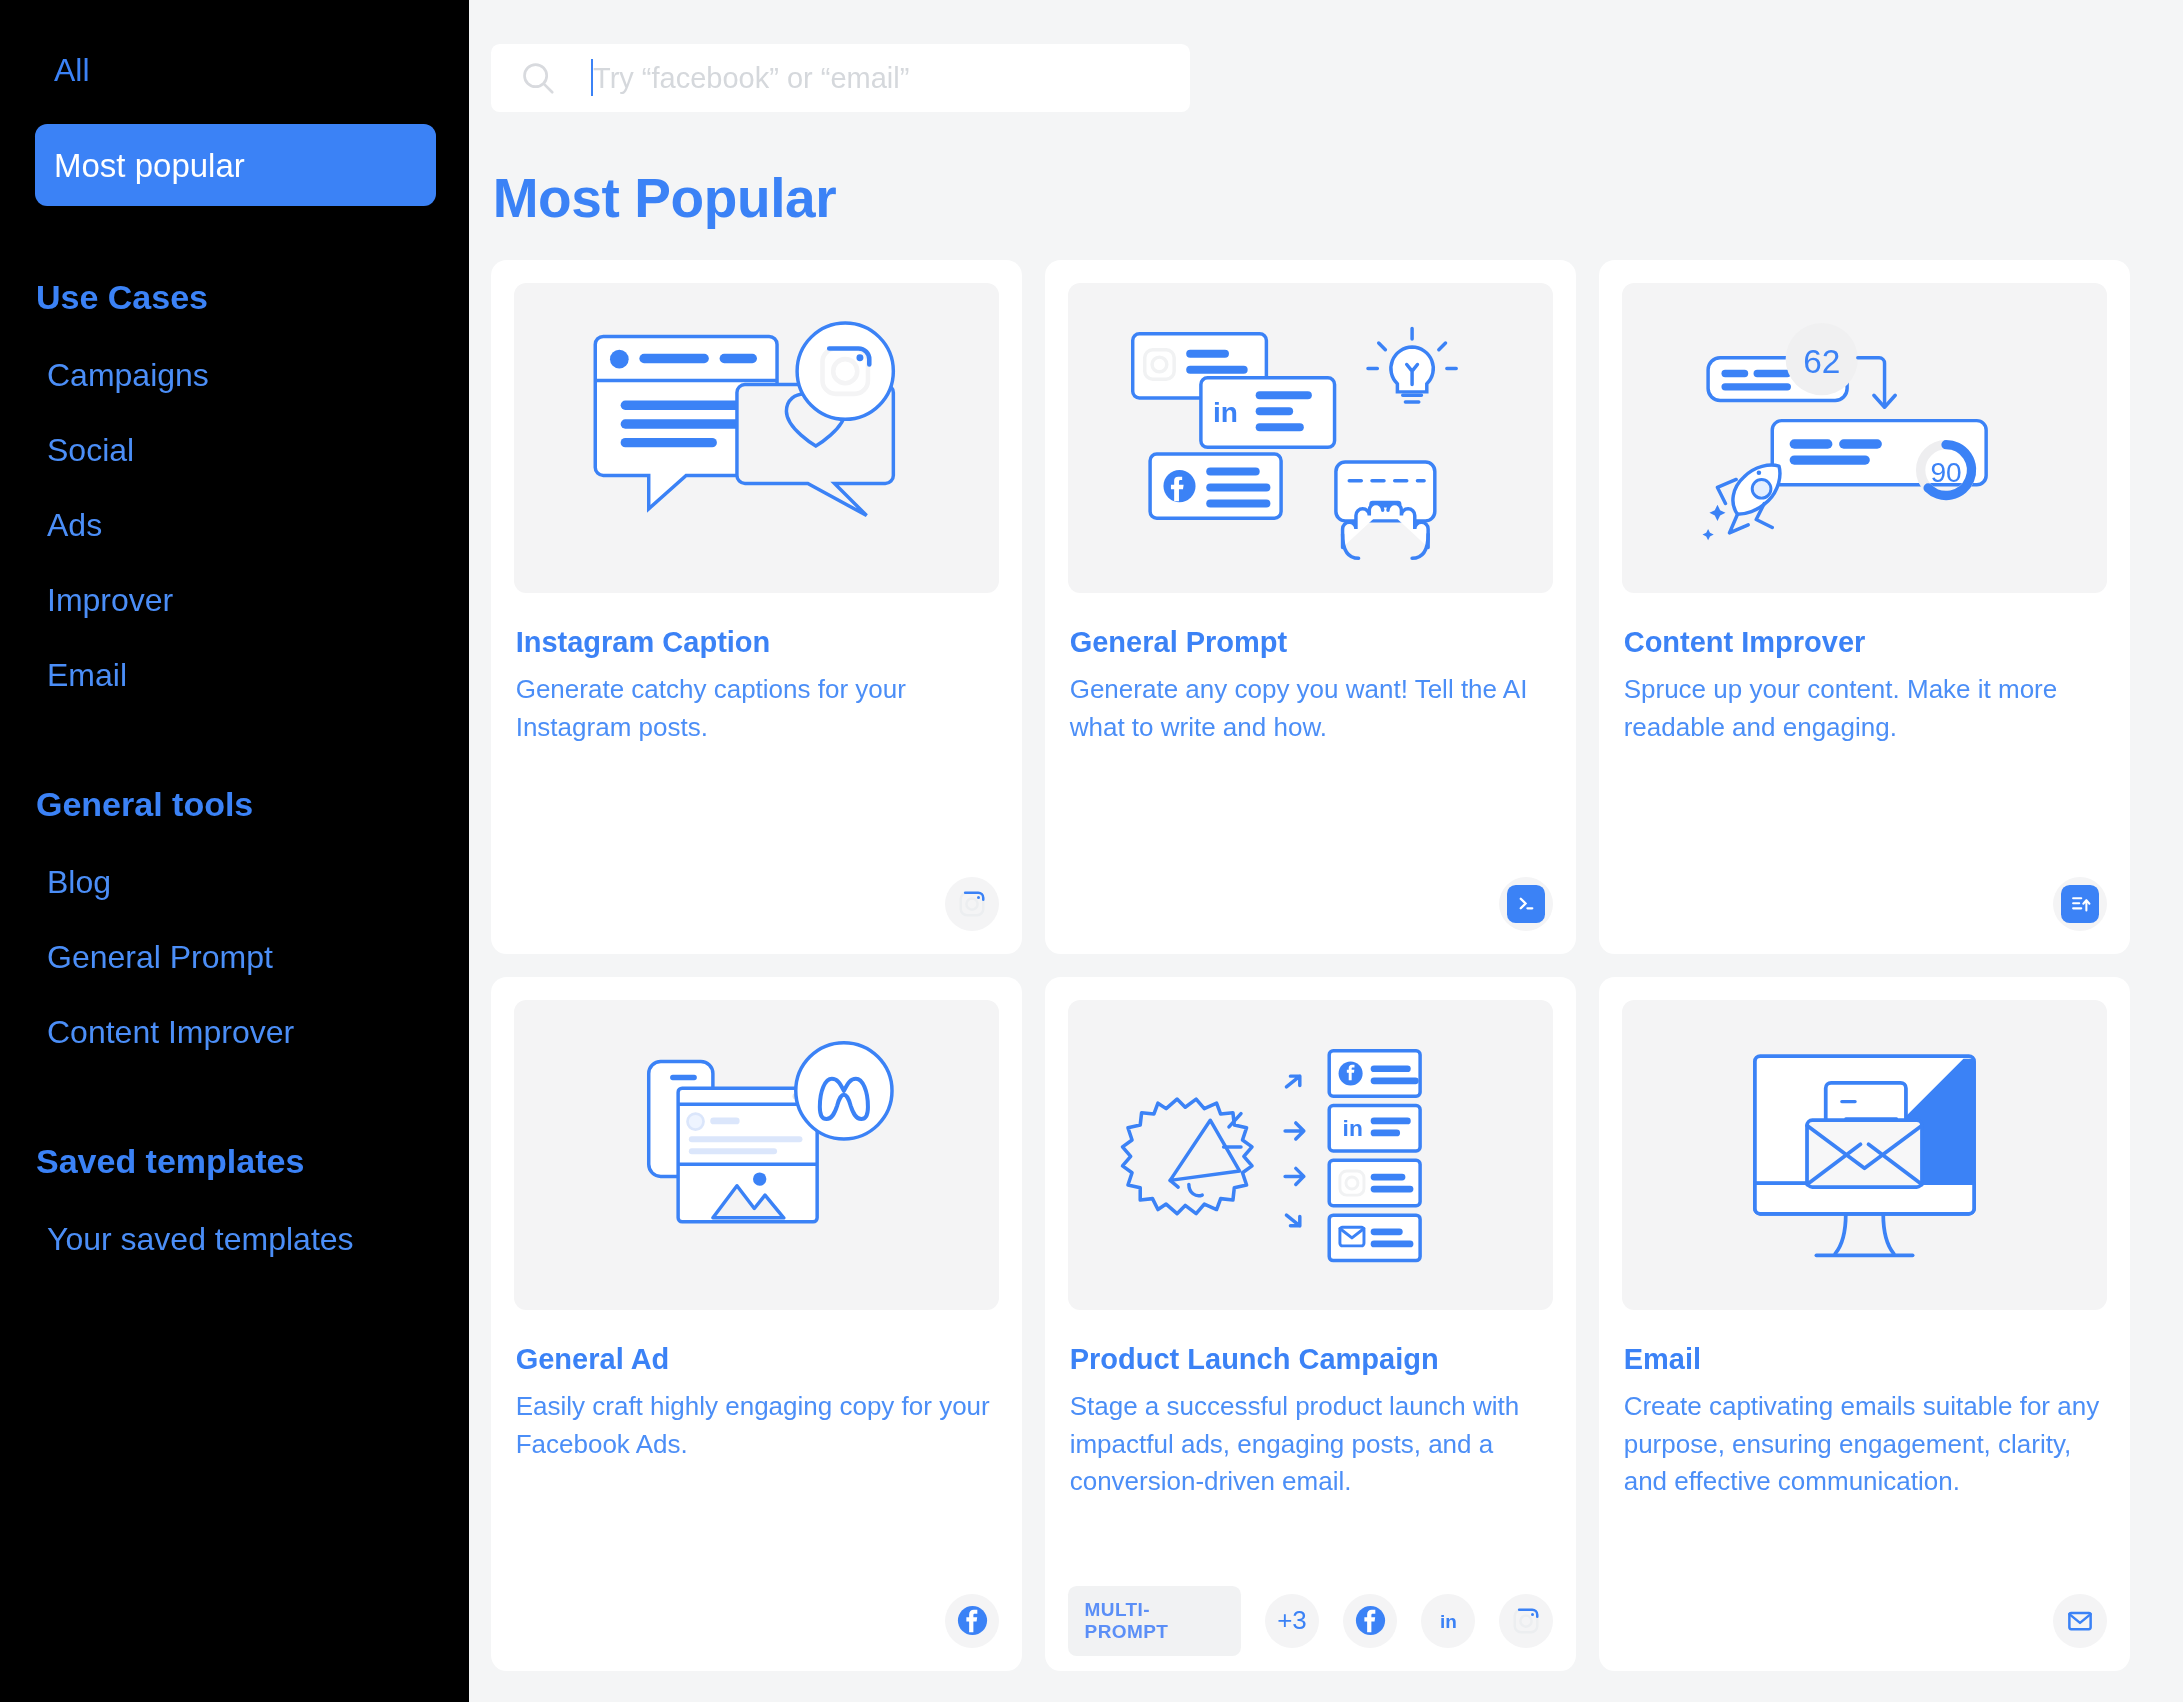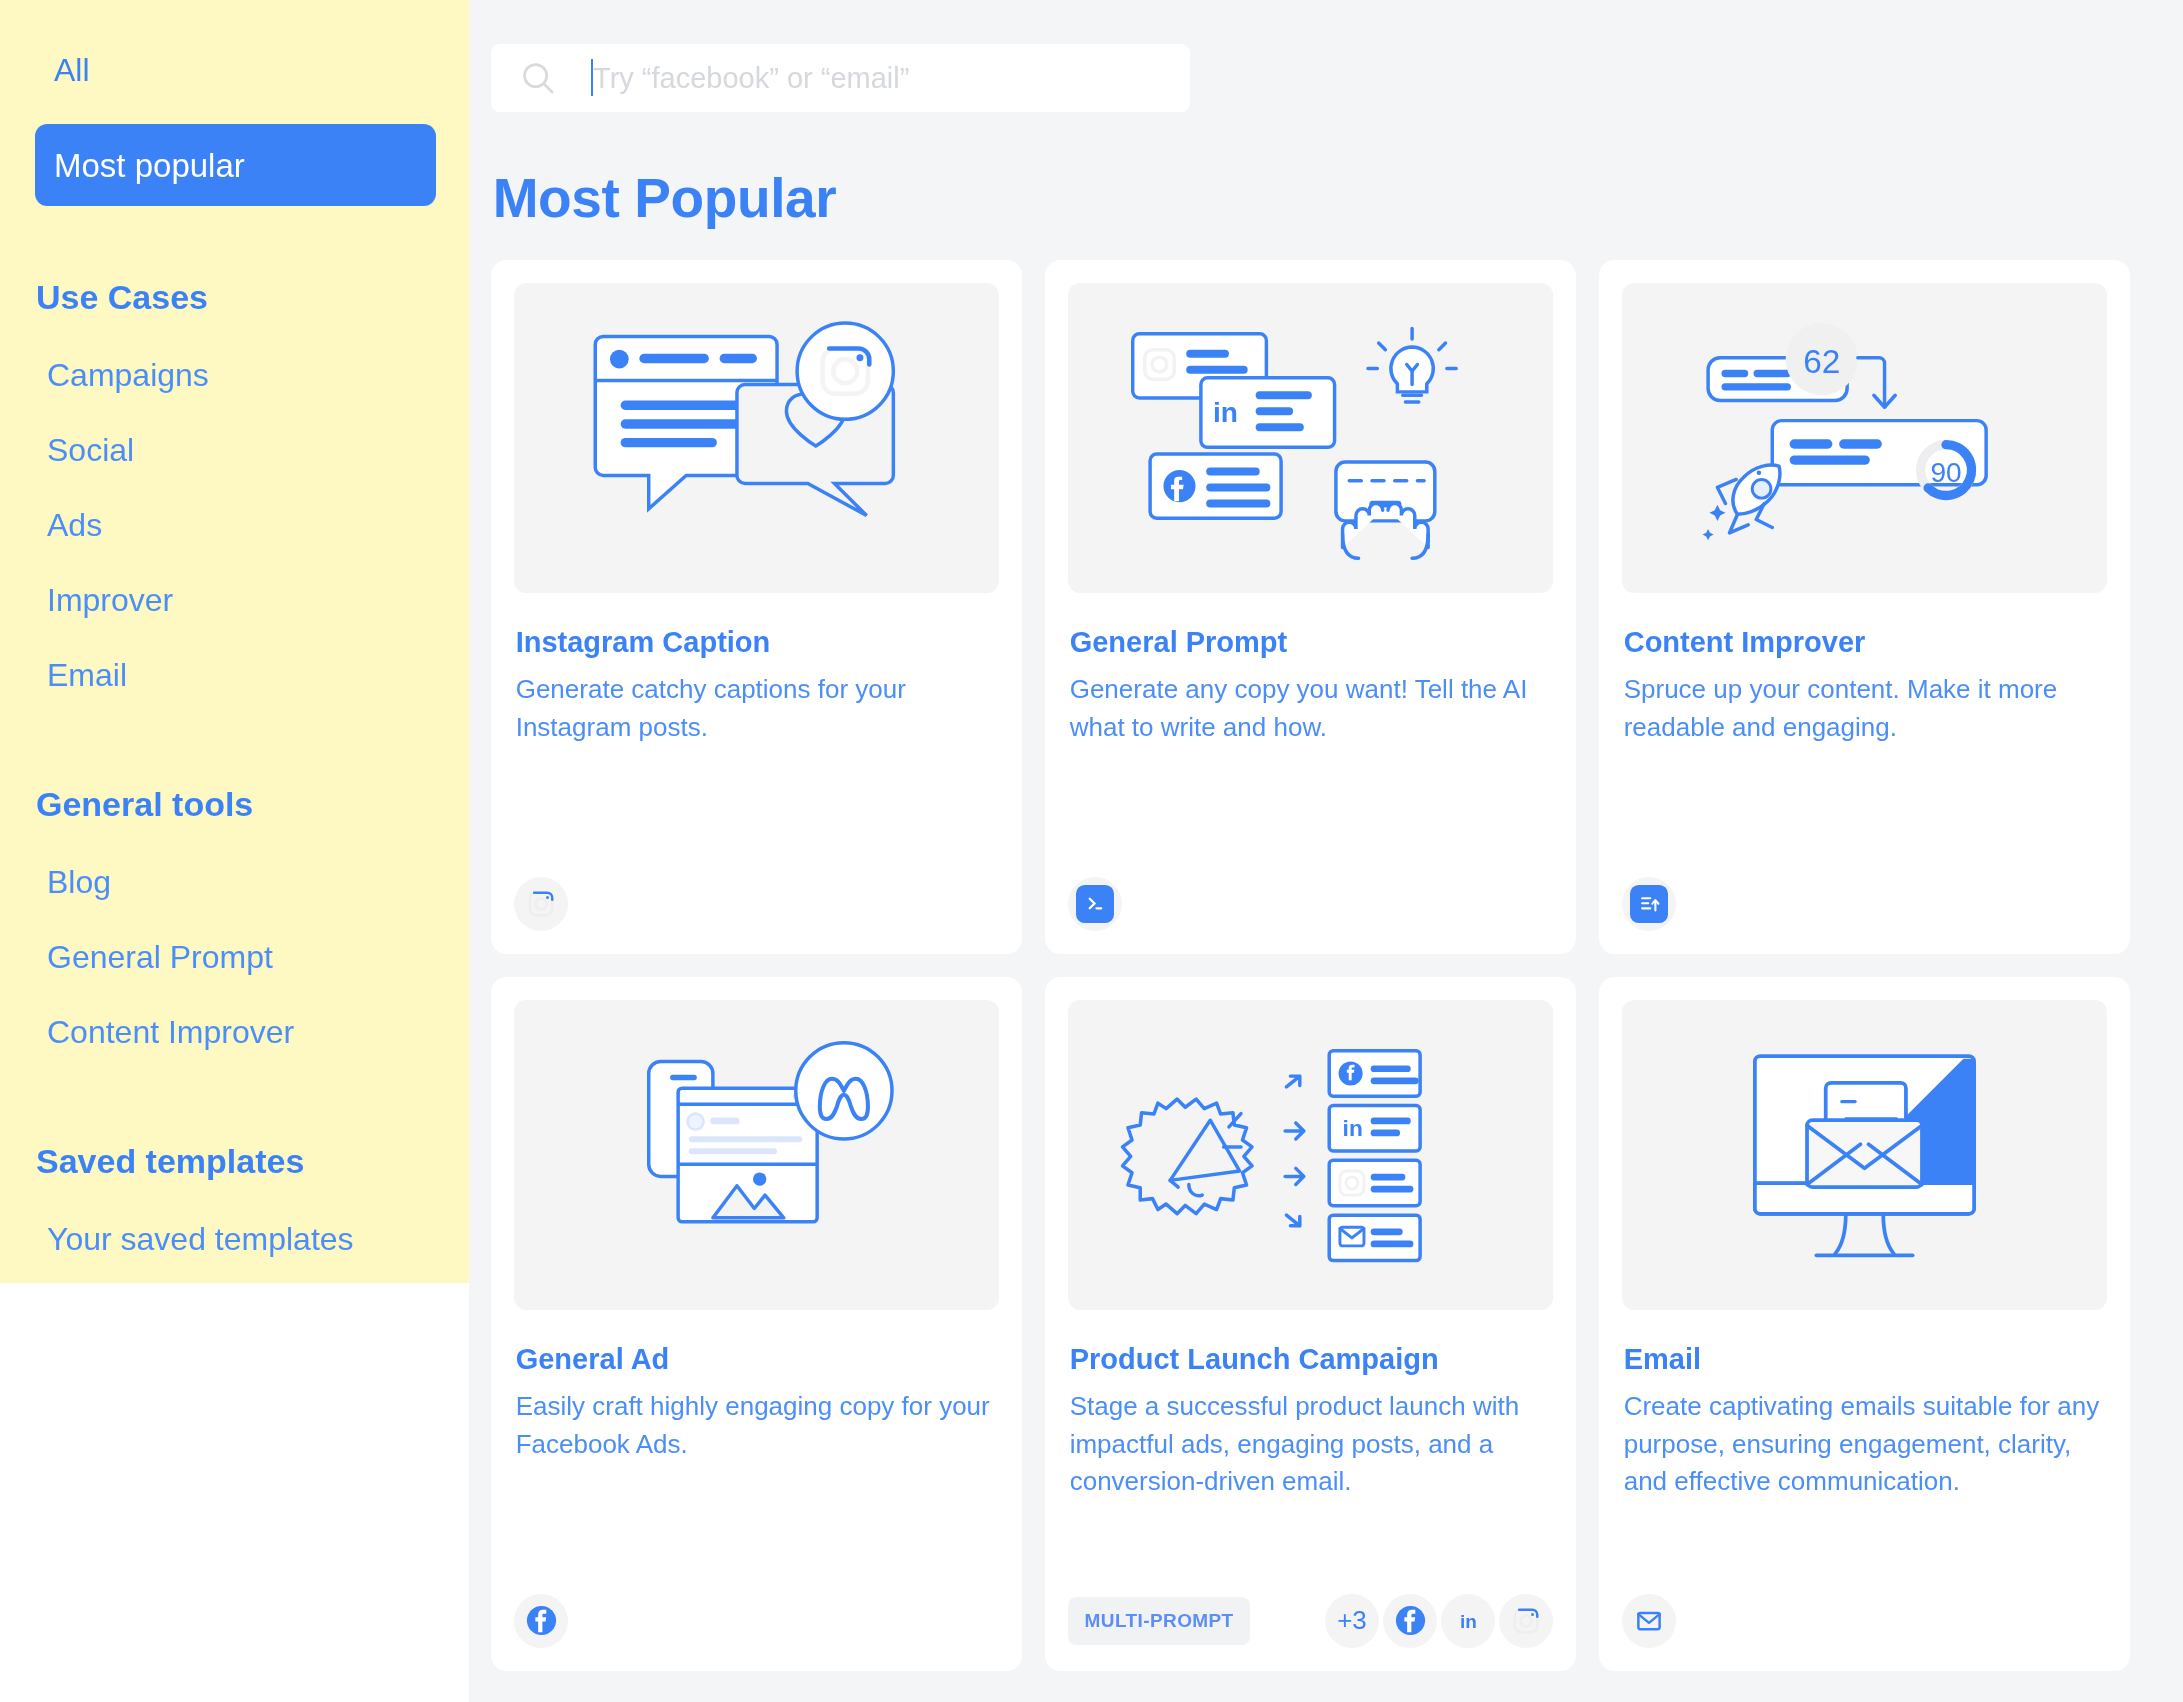--- a/index.html
+++ b/index.html
@@ -12,22 +12,22 @@
   .app {
     display: flex;
     width: 2184px; height: 1702px;
     background: #ffffff;
   }
 
   
   .sidebar {
     width: 469px;
     min-width: 469px;
-    height: 1283px;
-    background: #fef9c3;
+    height: 1702px;
+    background: #000000;
     padding: 35px 0 0 0;
   }
   .nav-top { padding: 0 52px 0 54px; }
   .nav-item {
     font-size: 32px;
     color: #3b82f6;
     line-height: 1;
     padding: 19px 0;
     cursor: pointer;
     white-space: nowrap;
@@ -140,21 +140,22 @@
     line-height: 1.44;
     color: #4b8ef7;
     margin-left: 1.7px;
     max-width: 489px;
   }
   .card-footer {
     position: absolute;
     left: 23px; right: 23px; bottom: 19px;
     display: flex;
     align-items: center;
-    gap: 4px;
+    justify-content: flex-end;
+    gap: 24px;
     height: 63px;
   }
   .multi-badge {
     background: #f1f2f3;
     color: #5b8ff7;
     font-size: 19px;
     font-weight: bold;
     letter-spacing: 0.4px;
     border-radius: 8.7px;
     padding: 13px 16.6px;

